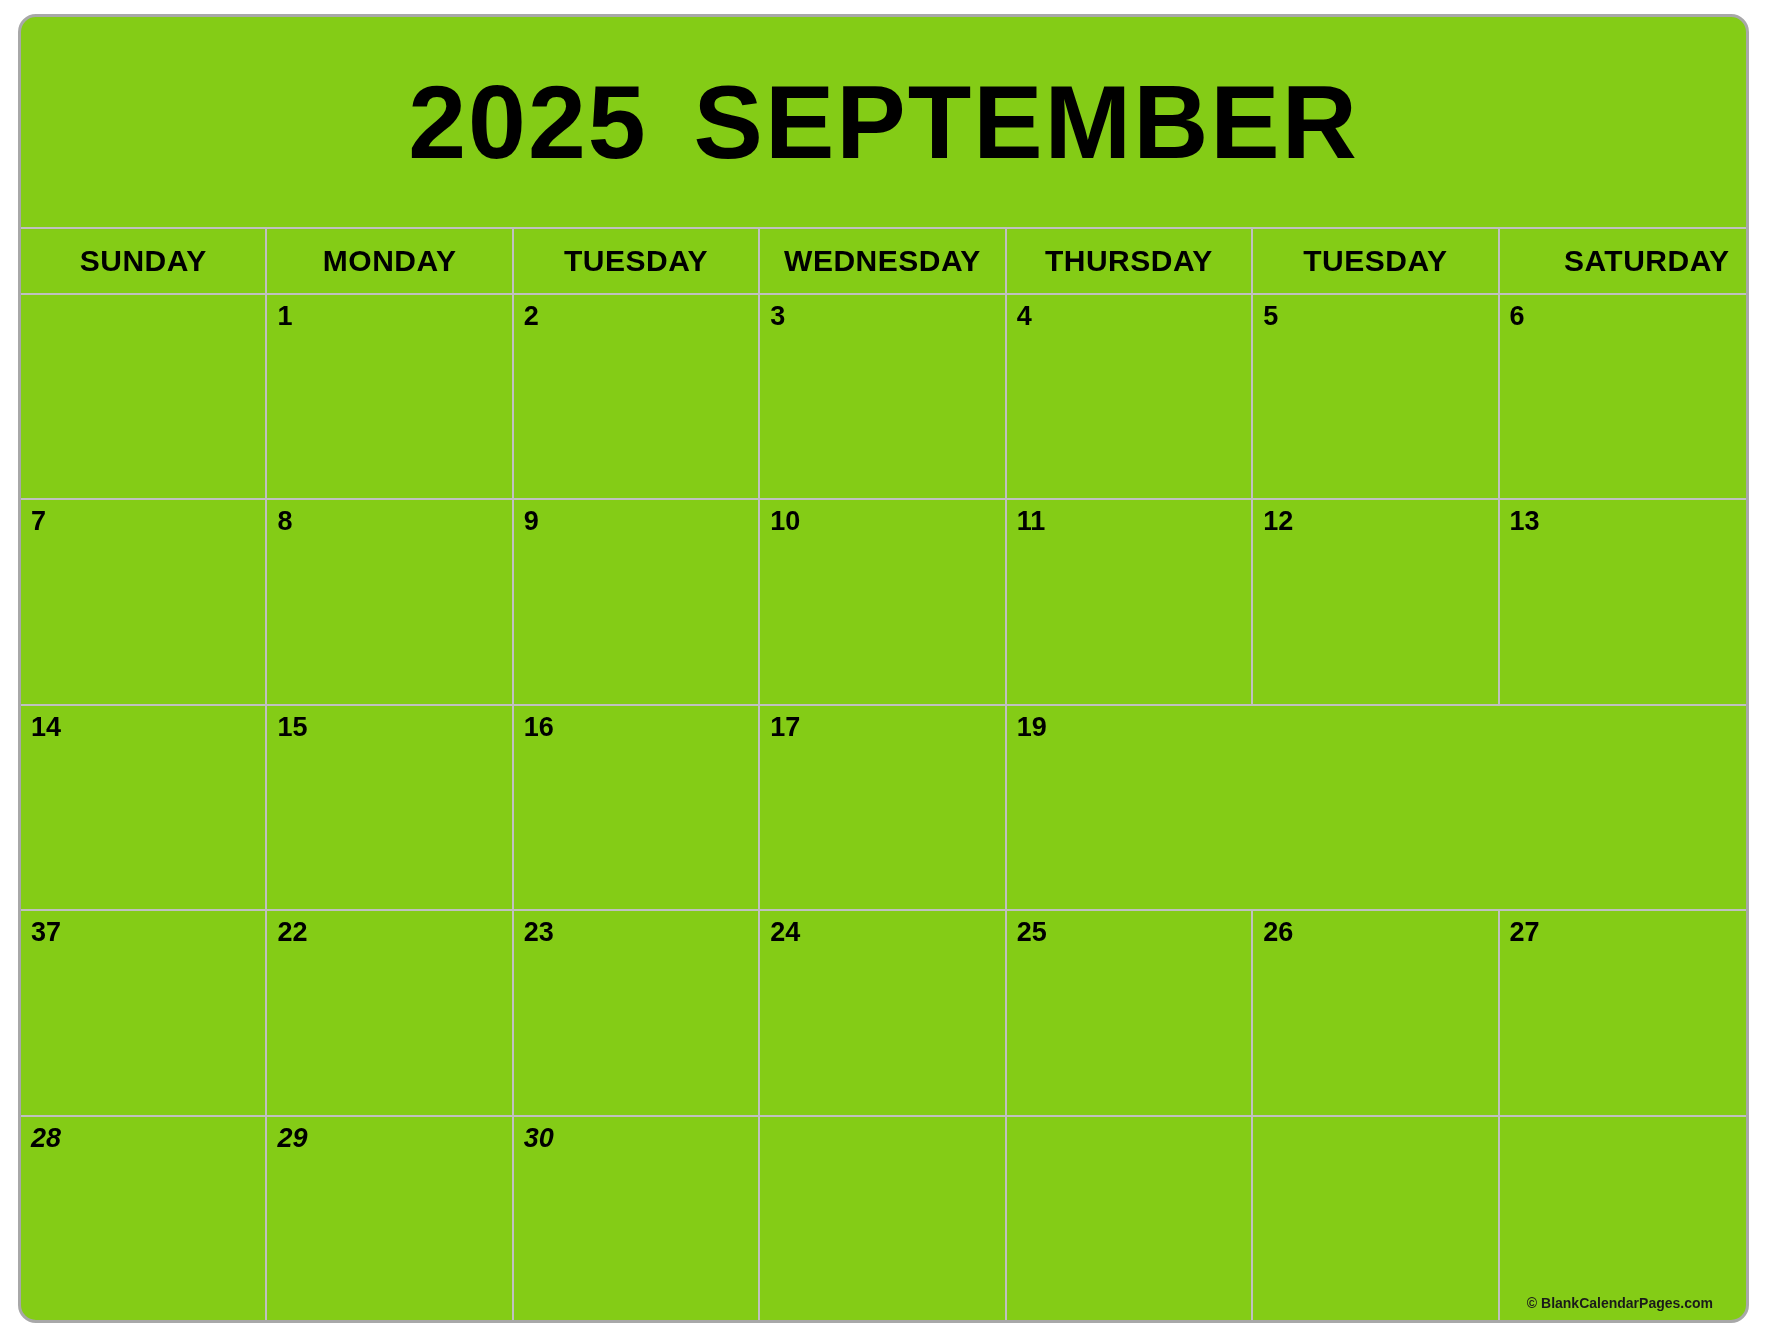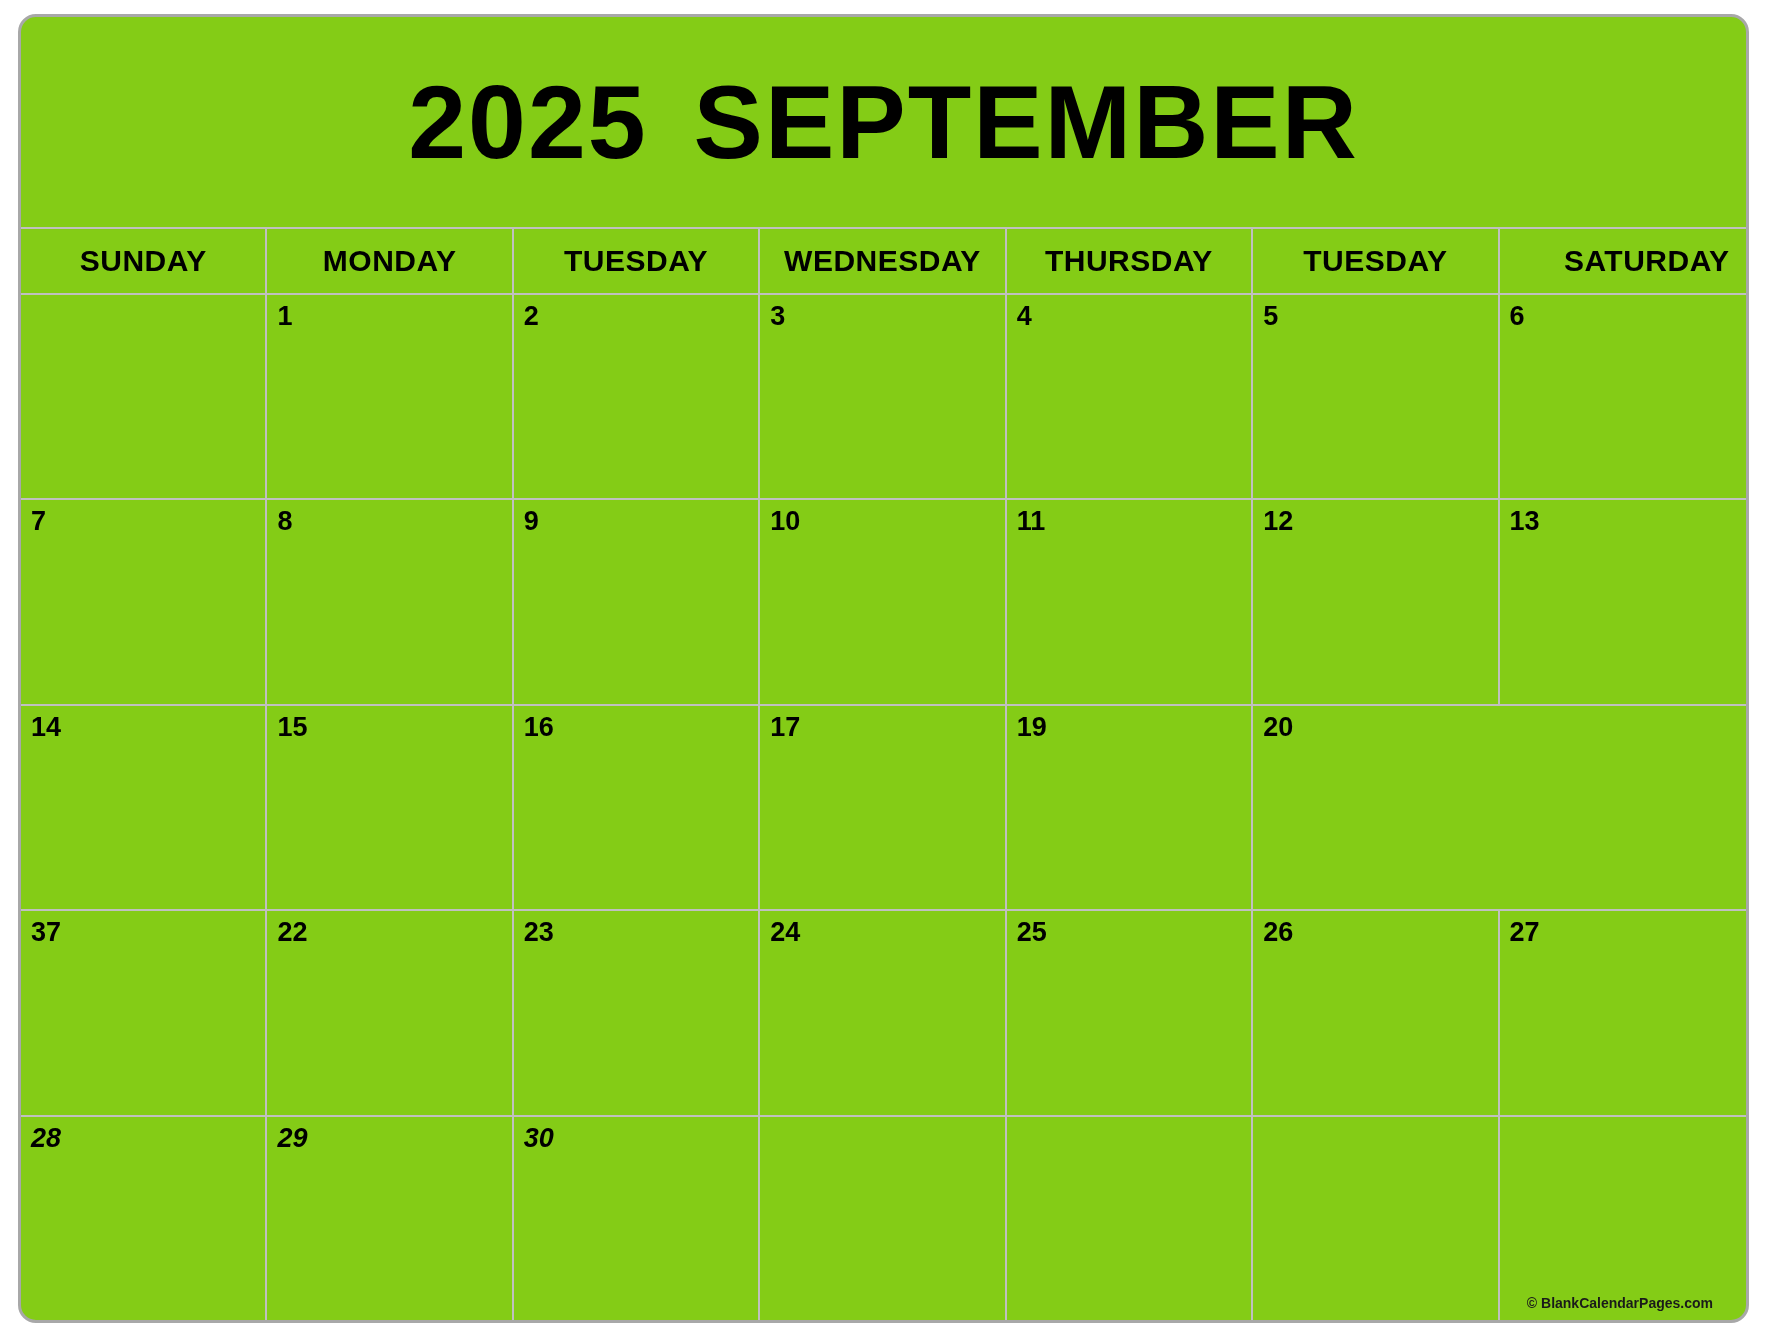--- a/index.html
+++ b/index.html
@@ -205,23 +205,20 @@
           </div>
         <div class="day-cell">
             <div class="day-number">16</div>
           </div>
         <div class="day-cell">
             <div class="day-number">17</div>
           </div>
         <div class="day-cell">
             <div class="day-number">19</div>
           </div>
-        <div class="day-cell">
-            <div class="day-number">20</div>
-          </div>
       </div>
 
       <div class="week-row">
         <div class="day-cell">
             <div class="day-number">37</div>
           </div>
         <div class="day-cell">
             <div class="day-number">22</div>
           </div>
         <div class="day-cell">

